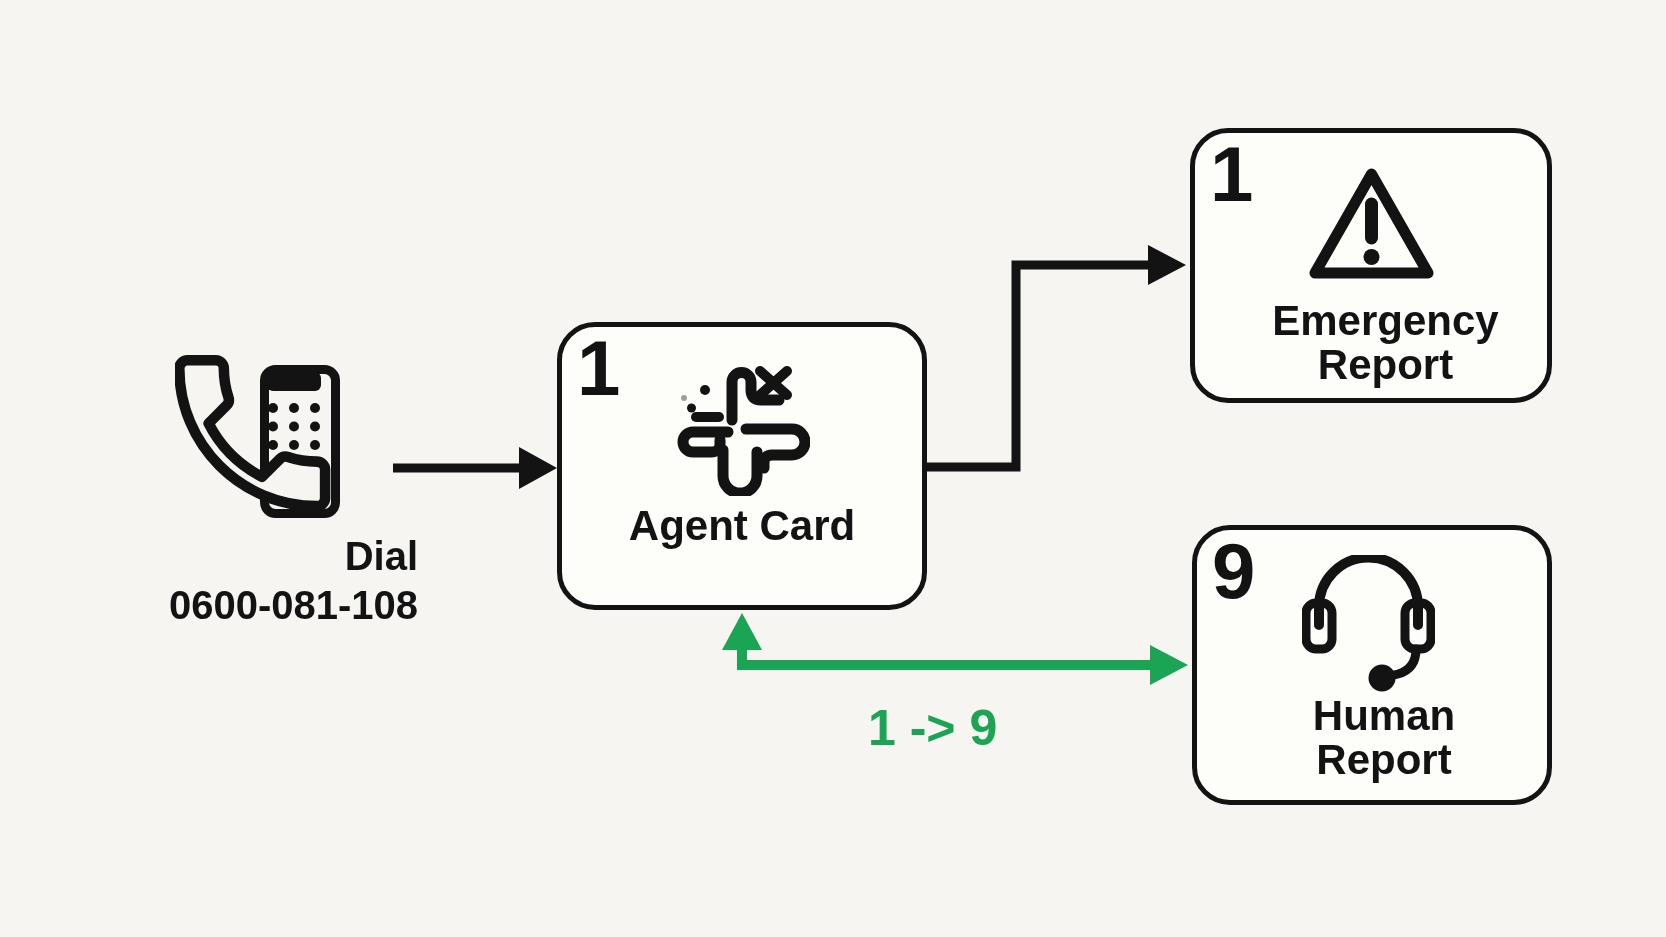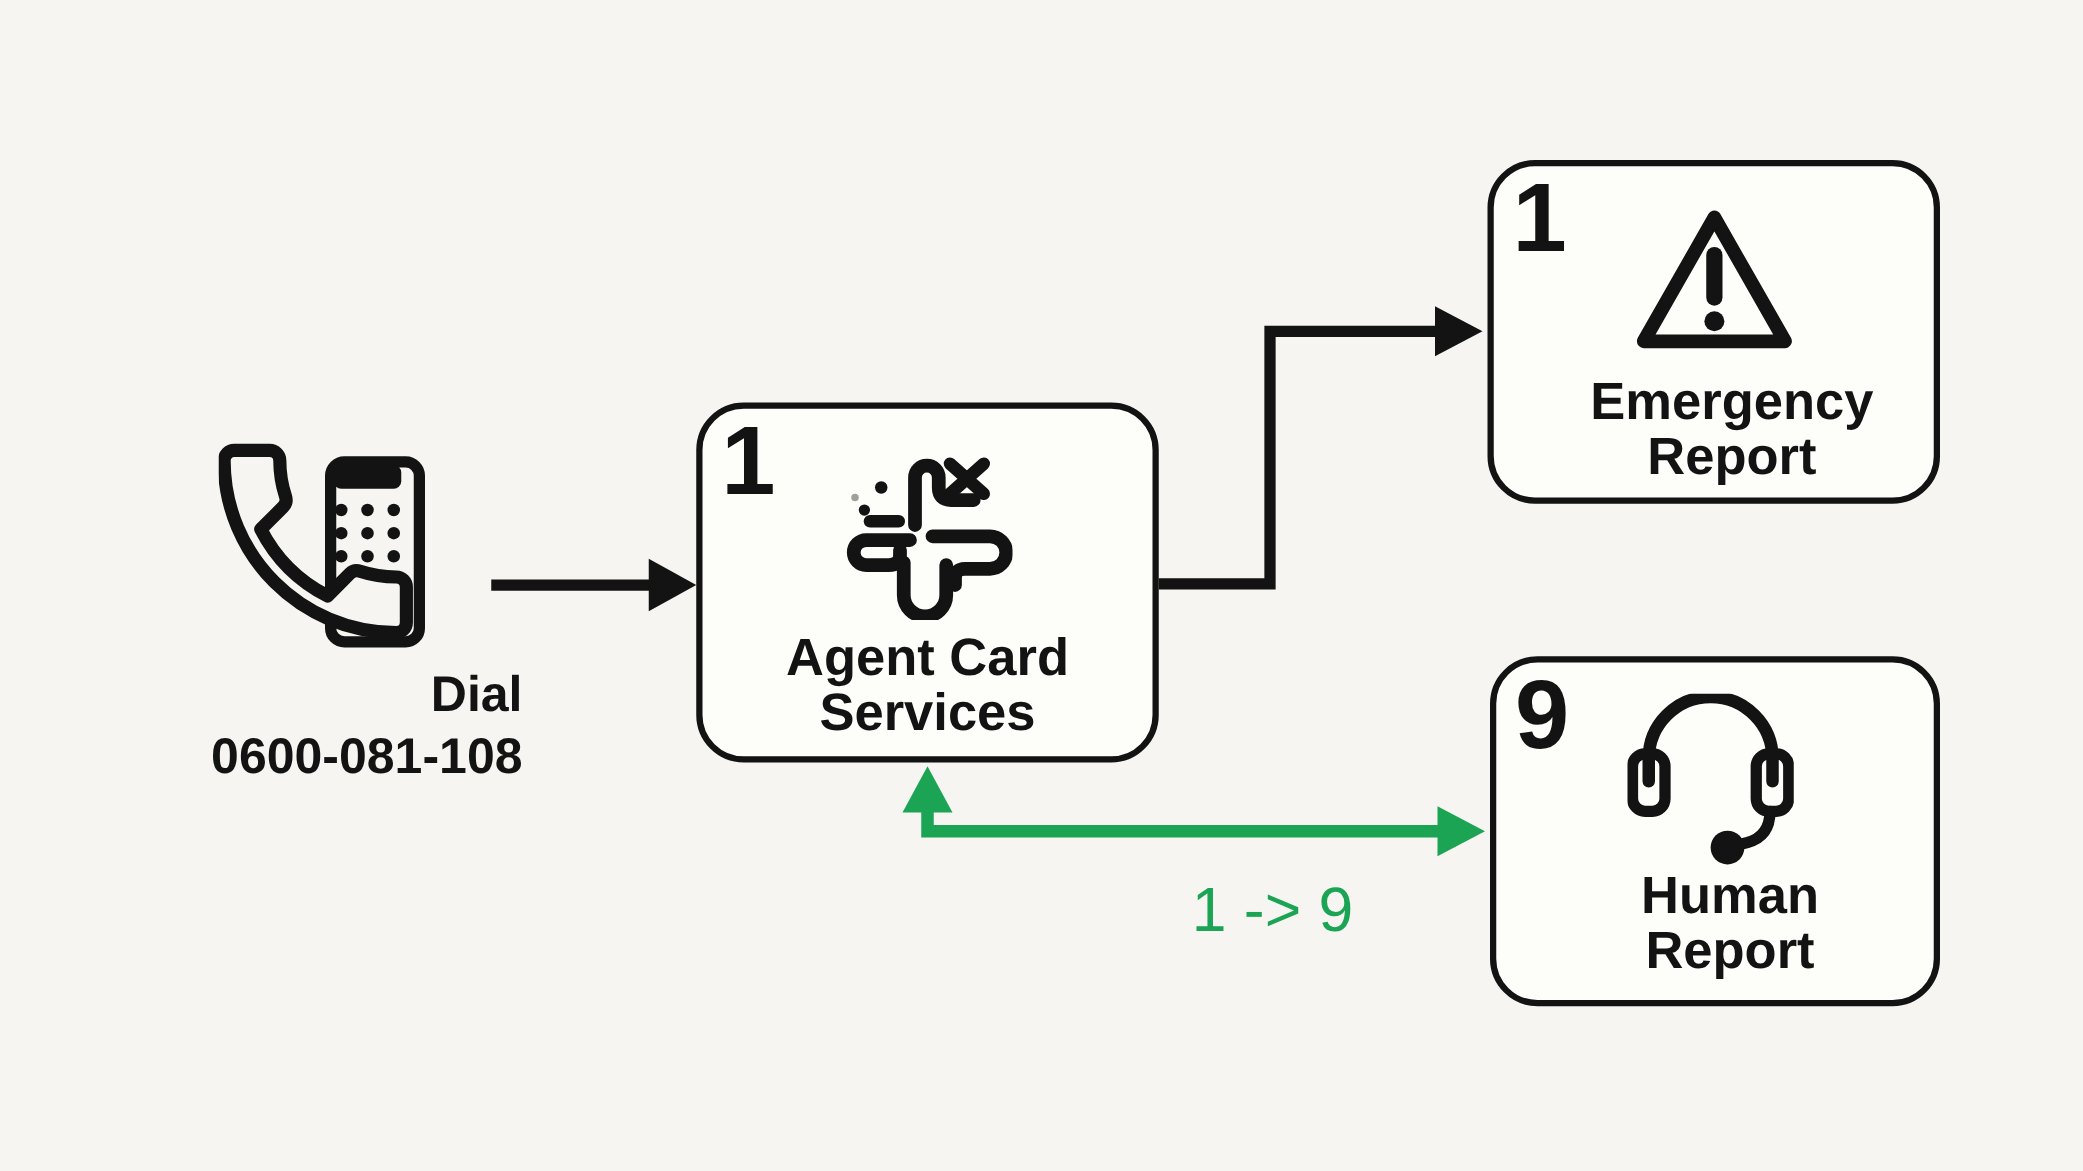--- a/index.html
+++ b/index.html
@@ -4,21 +4,21 @@
 <style>
   html,body{margin:0;padding:0;}
   body{width:1666px;height:937px;overflow:hidden;background:#f6f5f1;}
   .canvas{position:relative;width:1666px;height:937px;font-family:"Liberation Sans",sans-serif;color:#131313;}
   .arrow-layer{position:absolute;left:0;top:0;width:1666px;height:937px;}
   .node{position:absolute;background:#fdfdfa;border:5px solid #131313;border-radius:38px;box-sizing:border-box;}
   .key{position:absolute;top:2px;left:15px;font-size:78px;font-weight:700;line-height:1;color:#131313;}
   .label{position:absolute;left:0;right:0;text-align:center;font-weight:700;font-size:42px;line-height:44px;color:#131313;}
   .node-icon{position:absolute;}
   .dial-label{position:absolute;left:98px;top:532px;width:320px;text-align:right;font-weight:700;font-size:40px;line-height:49px;color:#131313;}
-  .transfer-label{position:absolute;left:868px;top:702px;width:300px;text-align:center;font-weight:400;font-size:50px;line-height:52px;color:#1ca455;}
+  .transfer-label{position:absolute;left:868px;top:702px;width:300px;text-align:left;font-weight:700;font-size:50px;line-height:52px;color:#1ca455;}
   svg{display:block;}
 </style>
 </head>
 <body>
 
 <div class="canvas">
 
   <svg class="arrow-layer" viewBox="0 0 1666 937">
     <g>
       <line x1="393" y1="468" x2="524" y2="468" stroke="#131313" stroke-width="9"></line>
@@ -66,21 +66,20 @@
         <path d="M 52,70 H 17 A 10 10 0 0 0 17,90 H 35 Q 44,90 44,82 V 78"></path>
         <path d="M 70,67 H 116 A 13 13 0 0 1 116,93 H 96 Q 88,93 88,101 V 106"></path>
         <path d="M 47,88 V 114 A 17 17 0 0 0 81,114 V 90"></path>
       </g>
       <circle cx="29" cy="28" r="5" fill="#131313"></circle>
       <circle cx="15.5" cy="46" r="4.5" fill="#131313"></circle>
       <circle cx="8" cy="36" r="3" fill="#a0a099"></circle>
     </svg>
     <div class="label" style="top:177px;">
       <div>Agent Card</div>
-      <div>Services</div>
     </div>
   </div>
 
   <div class="node" style="left:1190px;top:128px;width:362px;height:275px;">
     <div class="key">1</div>
     <svg class="node-icon" style="left:110px;top:29px;" width="133" height="123" viewBox="0 0 133 123">
       <path d="M 66.5,12 L 123,111 H 10 Z" fill="none" stroke="#131313" stroke-width="11" stroke-linejoin="round"></path>
       <line x1="66.5" y1="42" x2="66.5" y2="76" stroke="#131313" stroke-width="13" stroke-linecap="round"></line>
       <circle cx="66.5" cy="95" r="8" fill="#131313"></circle>
     </svg>

